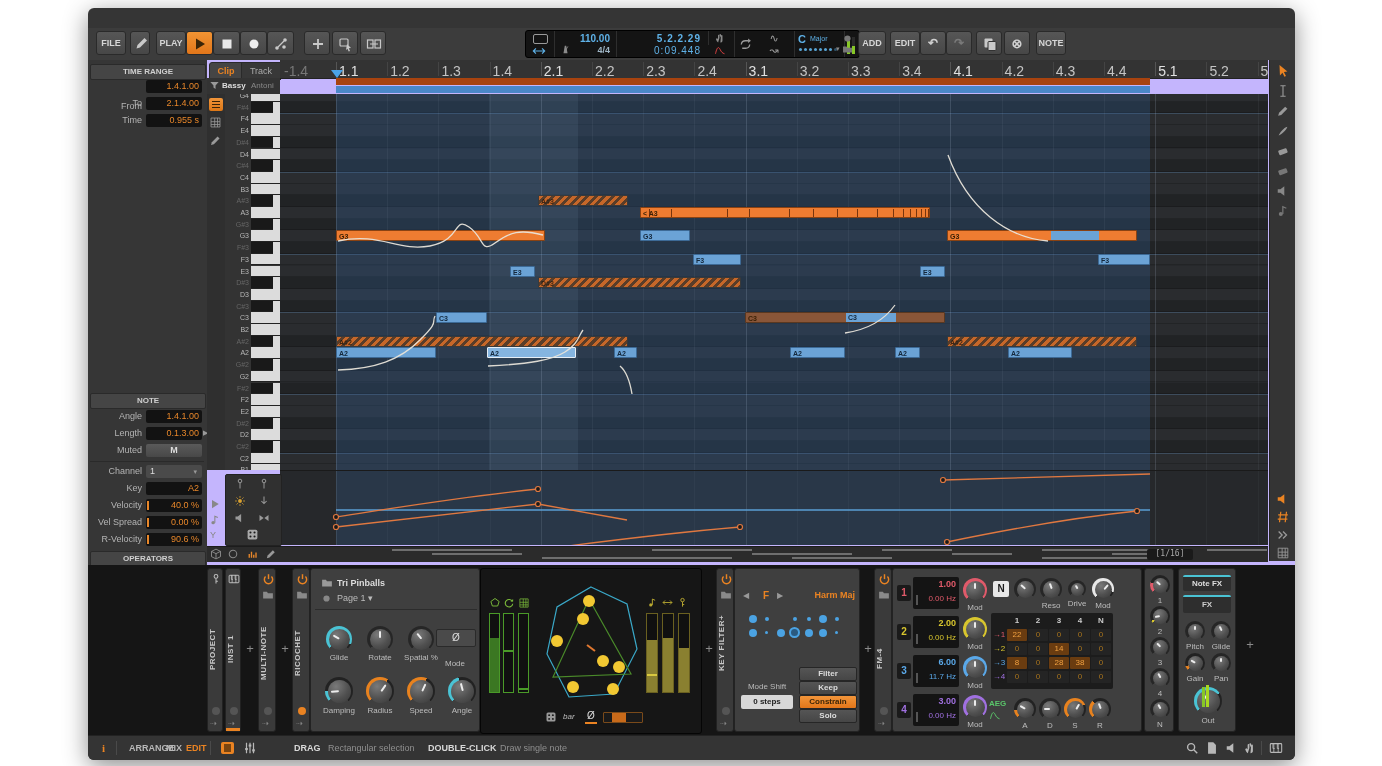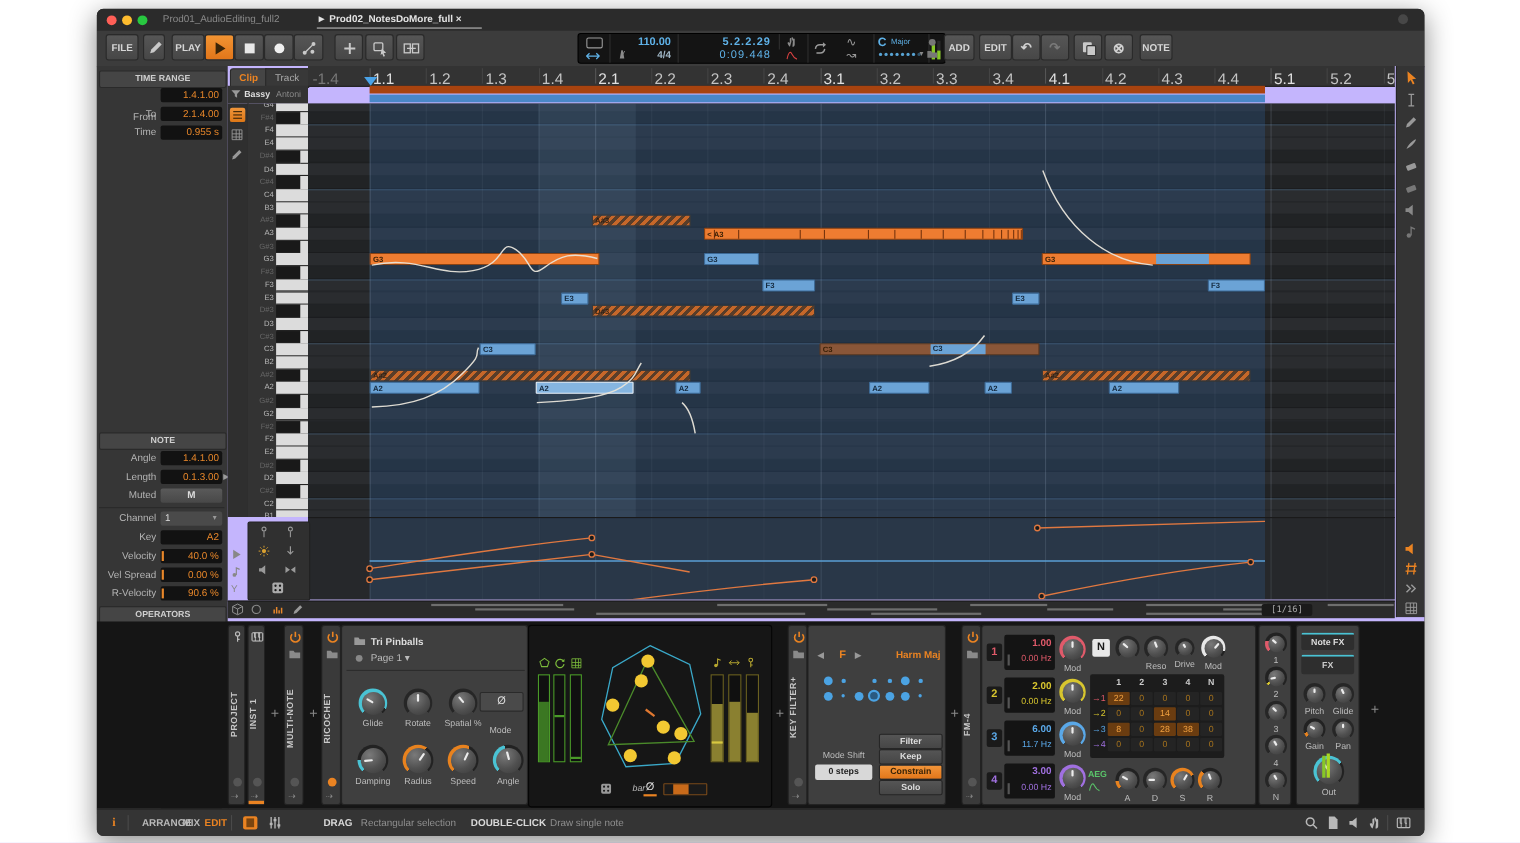--- a/index.html
+++ b/index.html
@@ -36,28 +36,20 @@
   .dot{border-radius:50%;position:absolute;}
   .kfbtn{position:absolute;width:56px;height:12px;background:linear-gradient(#555,#464646);border:1px solid #262626;
     border-radius:2px;color:#ddd;font-size:8px;font-weight:bold;text-align:center;line-height:12px;}
   .mcell{position:absolute;width:20px;height:12px;font-size:8px;text-align:center;line-height:12px;border-radius:1px;}
   svg{display:block;}
 </style>
 </head>
 <body>
 
 <div id="win">
-  <div id="titlebar">
-      <div style="position: absolute; left: 9px; top: 6px; width: 9px; height: 9px; border-radius: 50%; background: rgb(255, 95, 87);"></div>
-      <div style="position: absolute; left: 23px; top: 6px; width: 9px; height: 9px; border-radius: 50%; background: rgb(254, 188, 46);"></div>
-      <div style="position: absolute; left: 37px; top: 6px; width: 9px; height: 9px; border-radius: 50%; background: rgb(40, 200, 64);"></div>
-      <div style="position: absolute; left: 60px; top: 4px; width: 130px; height: 13px; color: rgb(138, 138, 138); font-size: 9px;">Prod01_AudioEditing_full2</div>
-      <div style="position: absolute; left: 200px; top: 4px; width: 150px; height: 13px; color: rgb(228, 228, 228); font-size: 9px; font-weight: bold; border-bottom: 1px solid rgb(187, 187, 187);">► Prod02_NotesDoMore_full  ×</div>
-      <div style="position: absolute; left: 1183px; top: 5px; width: 9px; height: 9px; border-radius: 50%; background: rgb(71, 71, 71);"></div>
-    </div>
   <div id="toolbar">
       <div class="tbtn" style="position: absolute; left: 8px; width: 30px;">FILE</div>
       <div class="tbtn" style="position: absolute; left: 42px; width: 20px;">
         <div style="position: absolute; left: 3px; top: 3px; width: 16px; height: 16px;">
           <svg width="16" height="16" viewBox="0 0 16 16">
             <path d="M2.5 13.5l1-3.5 7-7 2.5 2.5-7 7z" fill="#c9c9c9"></path>
           </svg>
         </div>
       </div>
       <div class="tbtn" style="position: absolute; left: 68px; width: 30px;">PLAY</div>
@@ -1061,21 +1053,21 @@
         </div>
         <div style="position: absolute; left: 64px; top: 142px; width: 12px; height: 12px;">
           <svg width="12" height="12" viewBox="0 0 16 16">
             <rect x="2" y="2" width="12" height="12" rx="2" fill="#999"></rect>
             <circle cx="5.5" cy="5.5" r="1.3" fill="#1a1a1a"></circle>
             <circle cx="10.5" cy="5.5" r="1.3" fill="#1a1a1a"></circle>
             <circle cx="5.5" cy="10.5" r="1.3" fill="#1a1a1a"></circle>
             <circle cx="10.5" cy="10.5" r="1.3" fill="#1a1a1a"></circle>
           </svg>
         </div>
-        <div style="position: absolute; left: 94px; top: 143px; width: 20px; height: 10px; color: rgb(187, 187, 187); font-size: 8px; font-style: italic;">bar</div>
+        <div style="position: absolute; left: 82px; top: 143px; width: 20px; height: 10px; color: rgb(187, 187, 187); font-size: 8px; font-style: italic;">bar</div>
         <div style="position: absolute; left: 104px; top: 141px; width: 12px; height: 12px; color: rgb(221, 221, 221); font-size: 10px; border-bottom: 2px solid rgb(234, 131, 34); text-align: center;">Ø</div>
         <div style="position: absolute; left: 122px; top: 143px; width: 38px; height: 9px; border: 1px solid rgb(122, 74, 26); background: rgb(26, 26, 26); border-radius: 1px;">
           <div style="position: absolute; left: 8px; top: 0px; width: 14px; height: 100%; background: rgb(200, 106, 26);"></div>
         </div>
       </div>
       <div style="position: absolute; left: 615px; top: 76px; width: 12px; height: 14px; color: rgb(138, 138, 138); font-size: 13px; text-align: center;">+</div>
       <div class="devstrip" style="position: absolute; left: 628px; top: 3px; width: 18px; height: 164px;">
         <div style="position: absolute; left: 2.5px; top: 4px; width: 13px; height: 13px;">
           <svg width="13" height="13" viewBox="0 0 16 16">
             <path d="M8 1.5v6" stroke="#ea8322" stroke-width="1.8" fill="none"></path>

